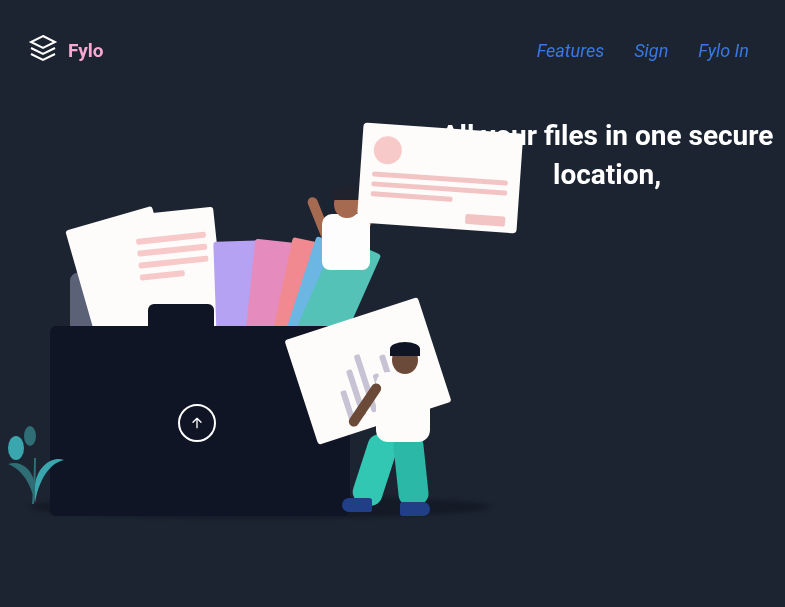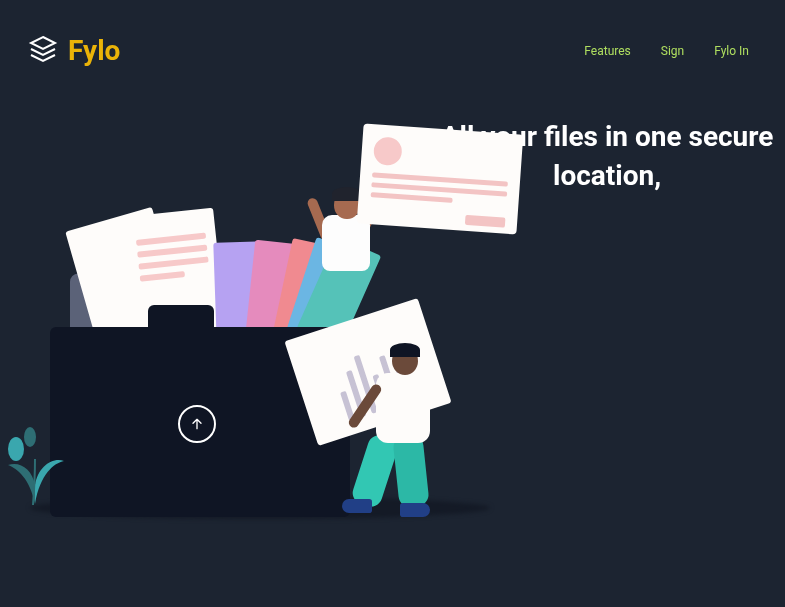--- a/index.html
+++ b/index.html
@@ -16,33 +16,34 @@
     justify-content: space-between;
     align-items: center;
     padding: 34px 36px 0 28px;
   }
   .logo {
     display: flex;
     align-items: center;
     gap: 10px;
   }
   .logo-text {
-    font-size: 28px;
+    font-size: 19px;
     font-weight: 700;
-    color: #eab308;
+    color: #f9a8d4;
   }
   .nav {
     display: flex;
     gap: 30px;
   }
   .nav a {
-    color: #bef264;
+    color: #3b82f6;
     text-decoration: none;
-    font-size: 12px;
+    font-size: 18px;
     opacity: 0.9;
+    font-style: italic;
   }
   .hero {
     display: flex;
     flex-direction: row;
     align-items: flex-start;
     margin-top: 40px;
   }
   .illustration {
     width: 540px;
     height: 420px;

